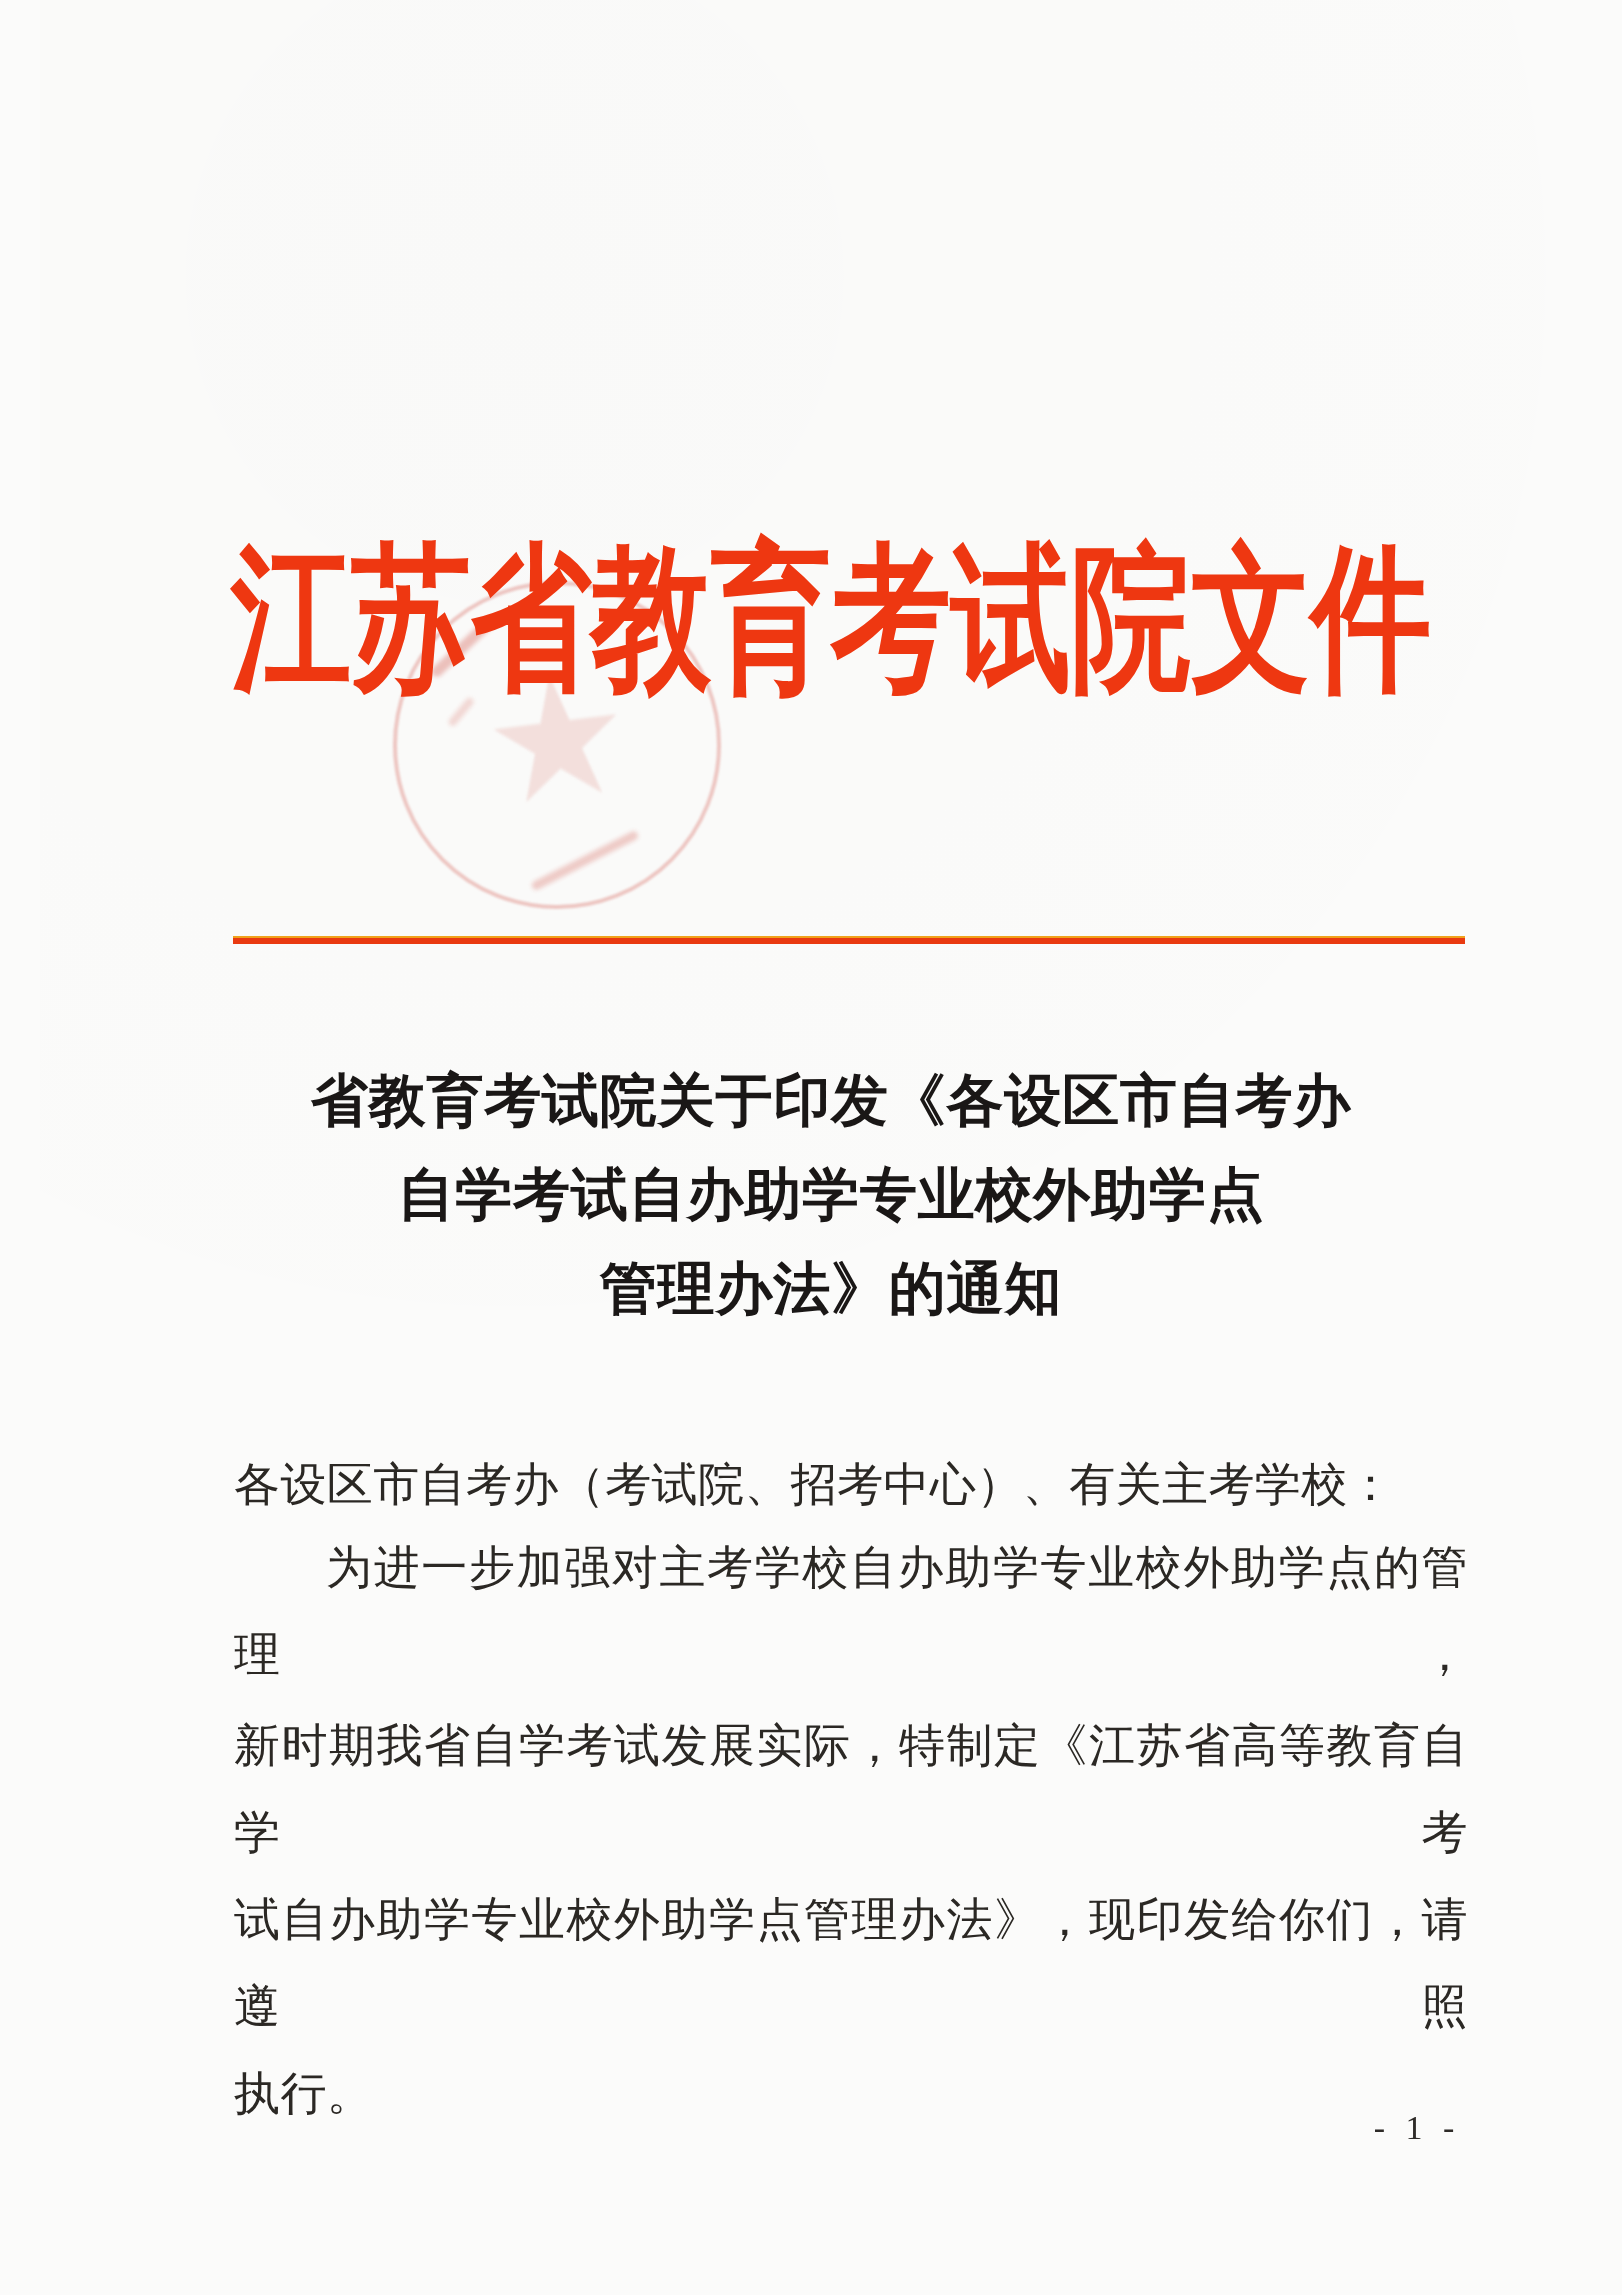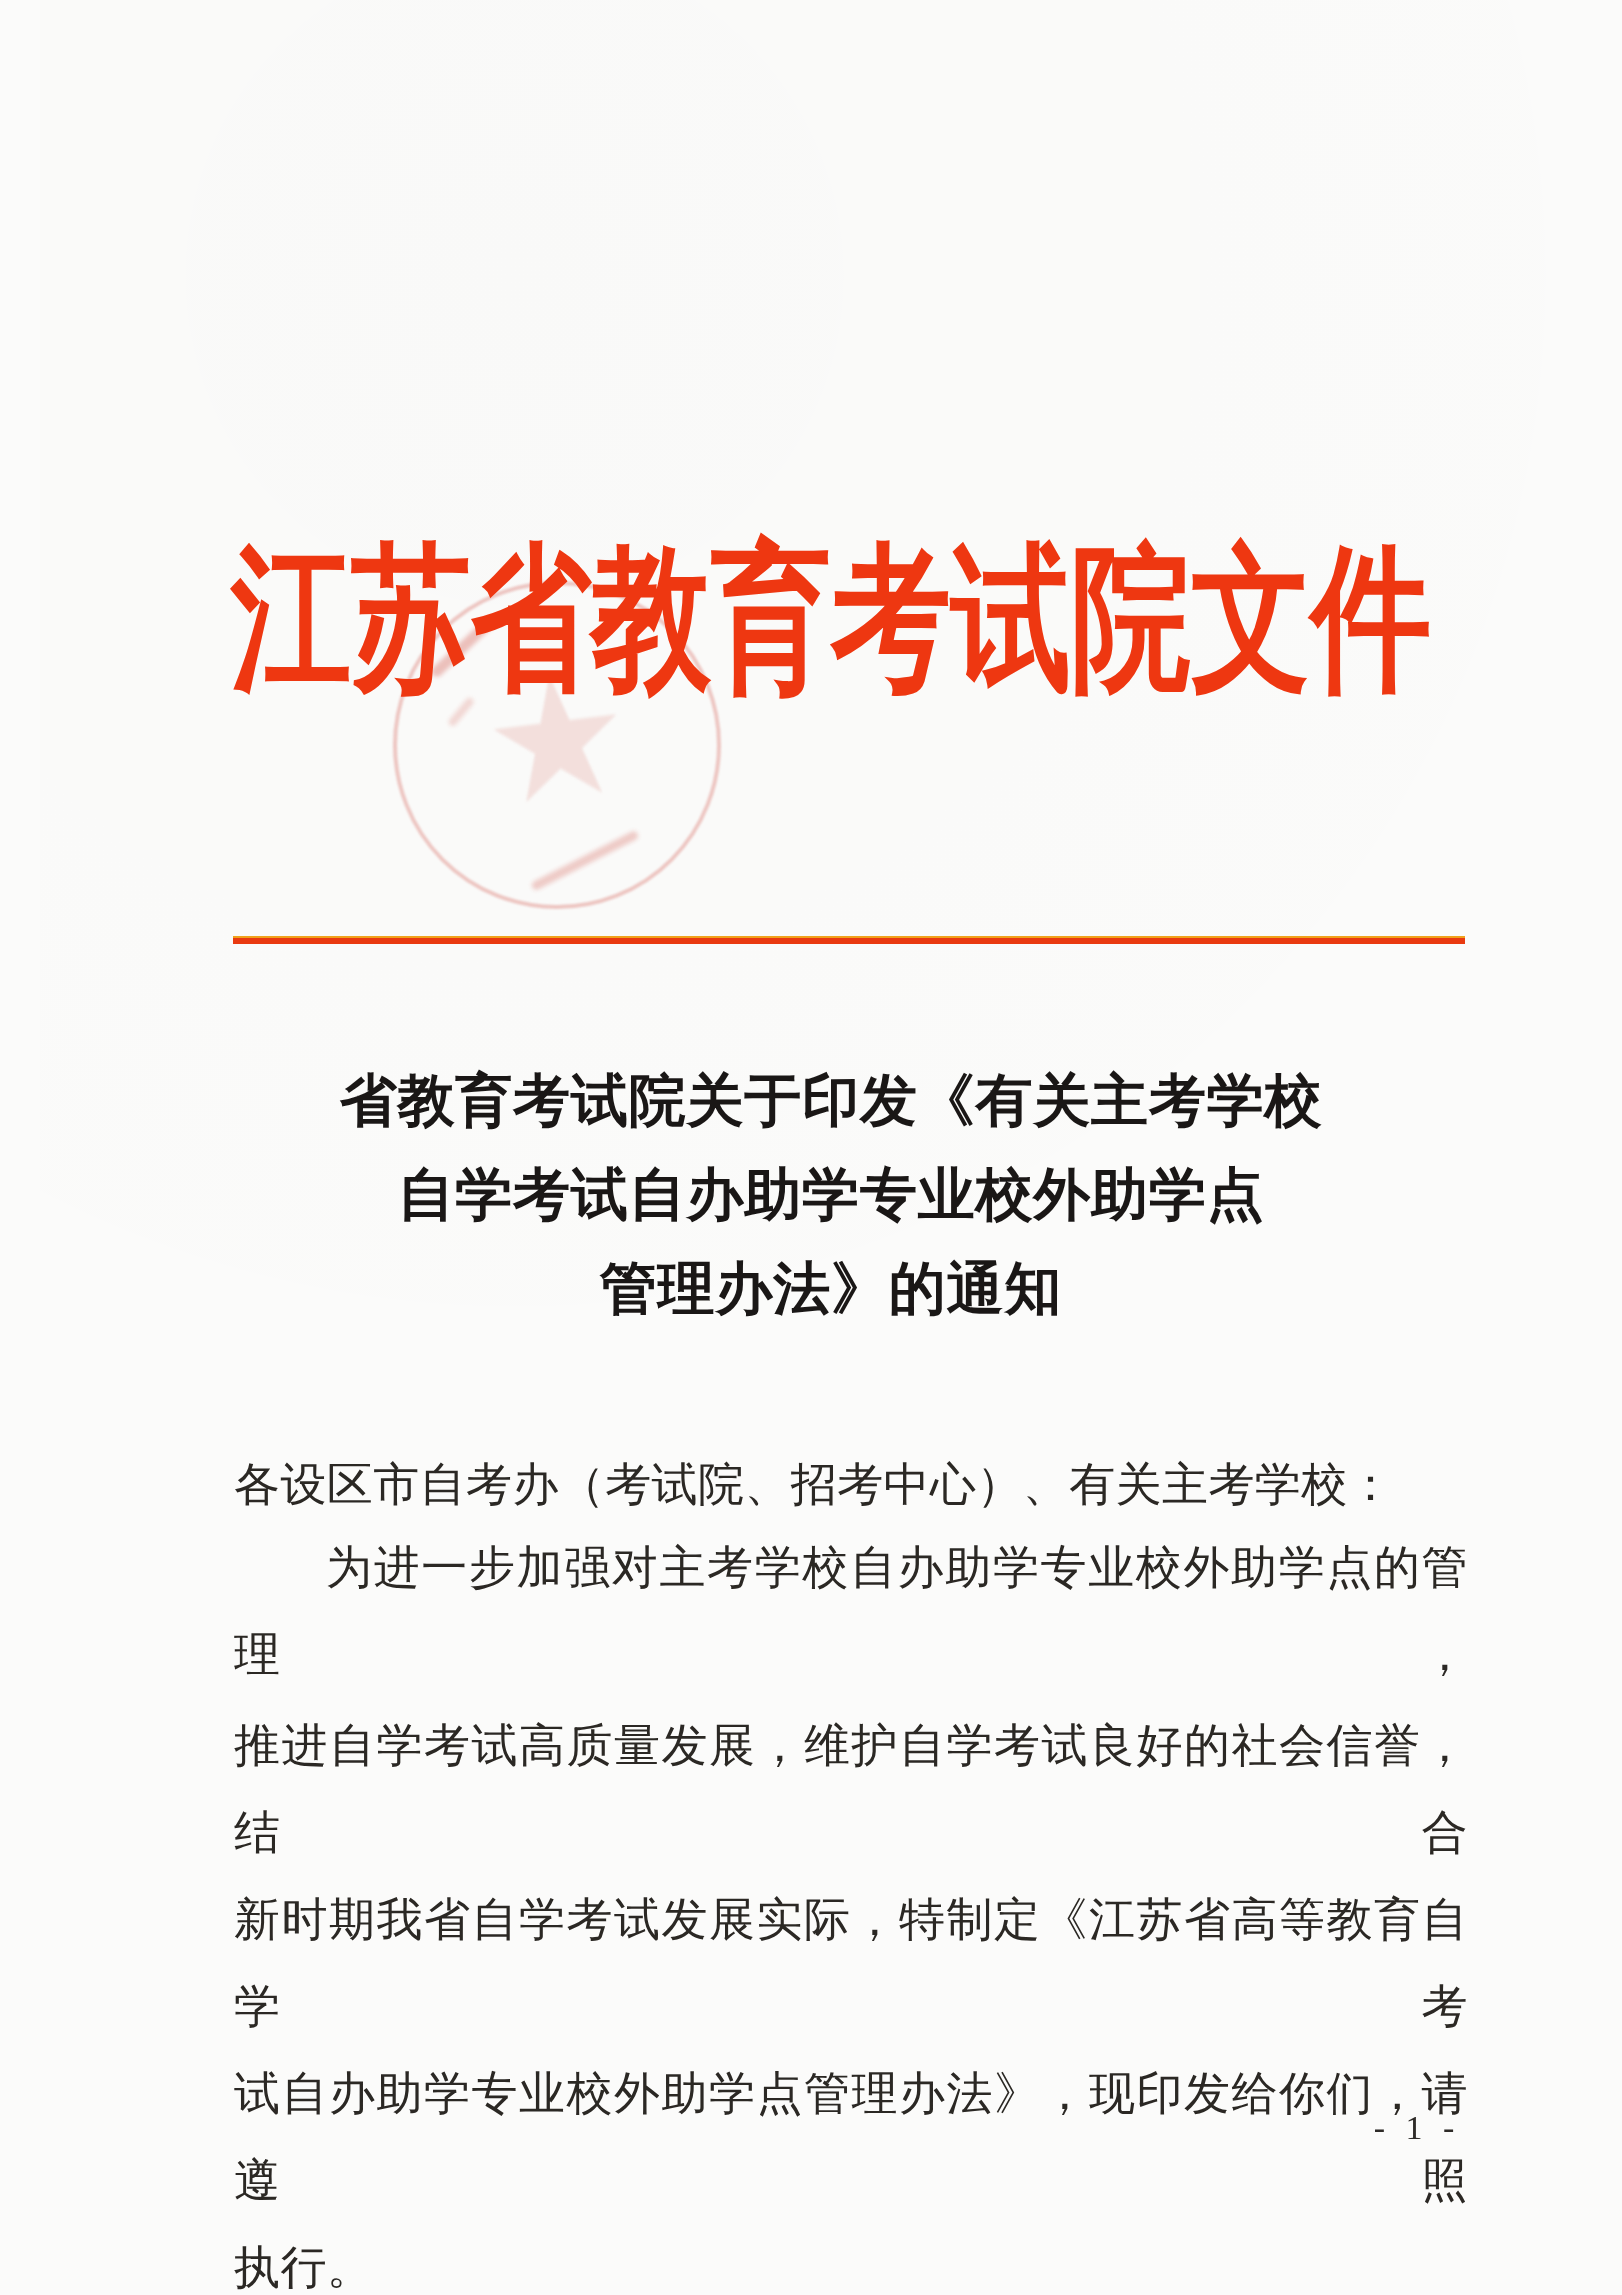--- a/index.html
+++ b/index.html
@@ -130,29 +130,28 @@
     <div class="seal-smudge smudge-2"></div>
     <div class="seal-smudge smudge-3"></div>
   </div>
 
   <h1 class="letterhead">江苏省教育考试院文件</h1>
 
 
   <div class="red-rule"></div>
 
   <div class="doc-title">
-    <div class="title-line">省教育考试院关于印发《有关主考学校</div>
+    <div class="title-line">省教育考试院关于印发《各设区市自考办</div>
     <div class="title-line">自学考试自办助学专业校外助学点</div>
     <div class="title-line">管理办法》的通知</div>
   </div>
 
   <div class="body-block">
     <div class="body-line">各设区市自考办（考试院、招考中心）、有关主考学校：</div>
     <div class="body-line just indent">为进一步加强对主考学校自办助学专业校外助学点的管理，</div>
-    <div class="body-line just">推进自学考试高质量发展，维护自学考试良好的社会信誉，结合</div>
     <div class="body-line just">新时期我省自学考试发展实际，特制定《江苏省高等教育自学考</div>
     <div class="body-line just">试自办助学专业校外助学点管理办法》，现印发给你们，请遵照</div>
     <div class="body-line">执行。</div>
   </div>
 
   <div class="page-number">- 1 -</div>
 
 </div>
 
 

